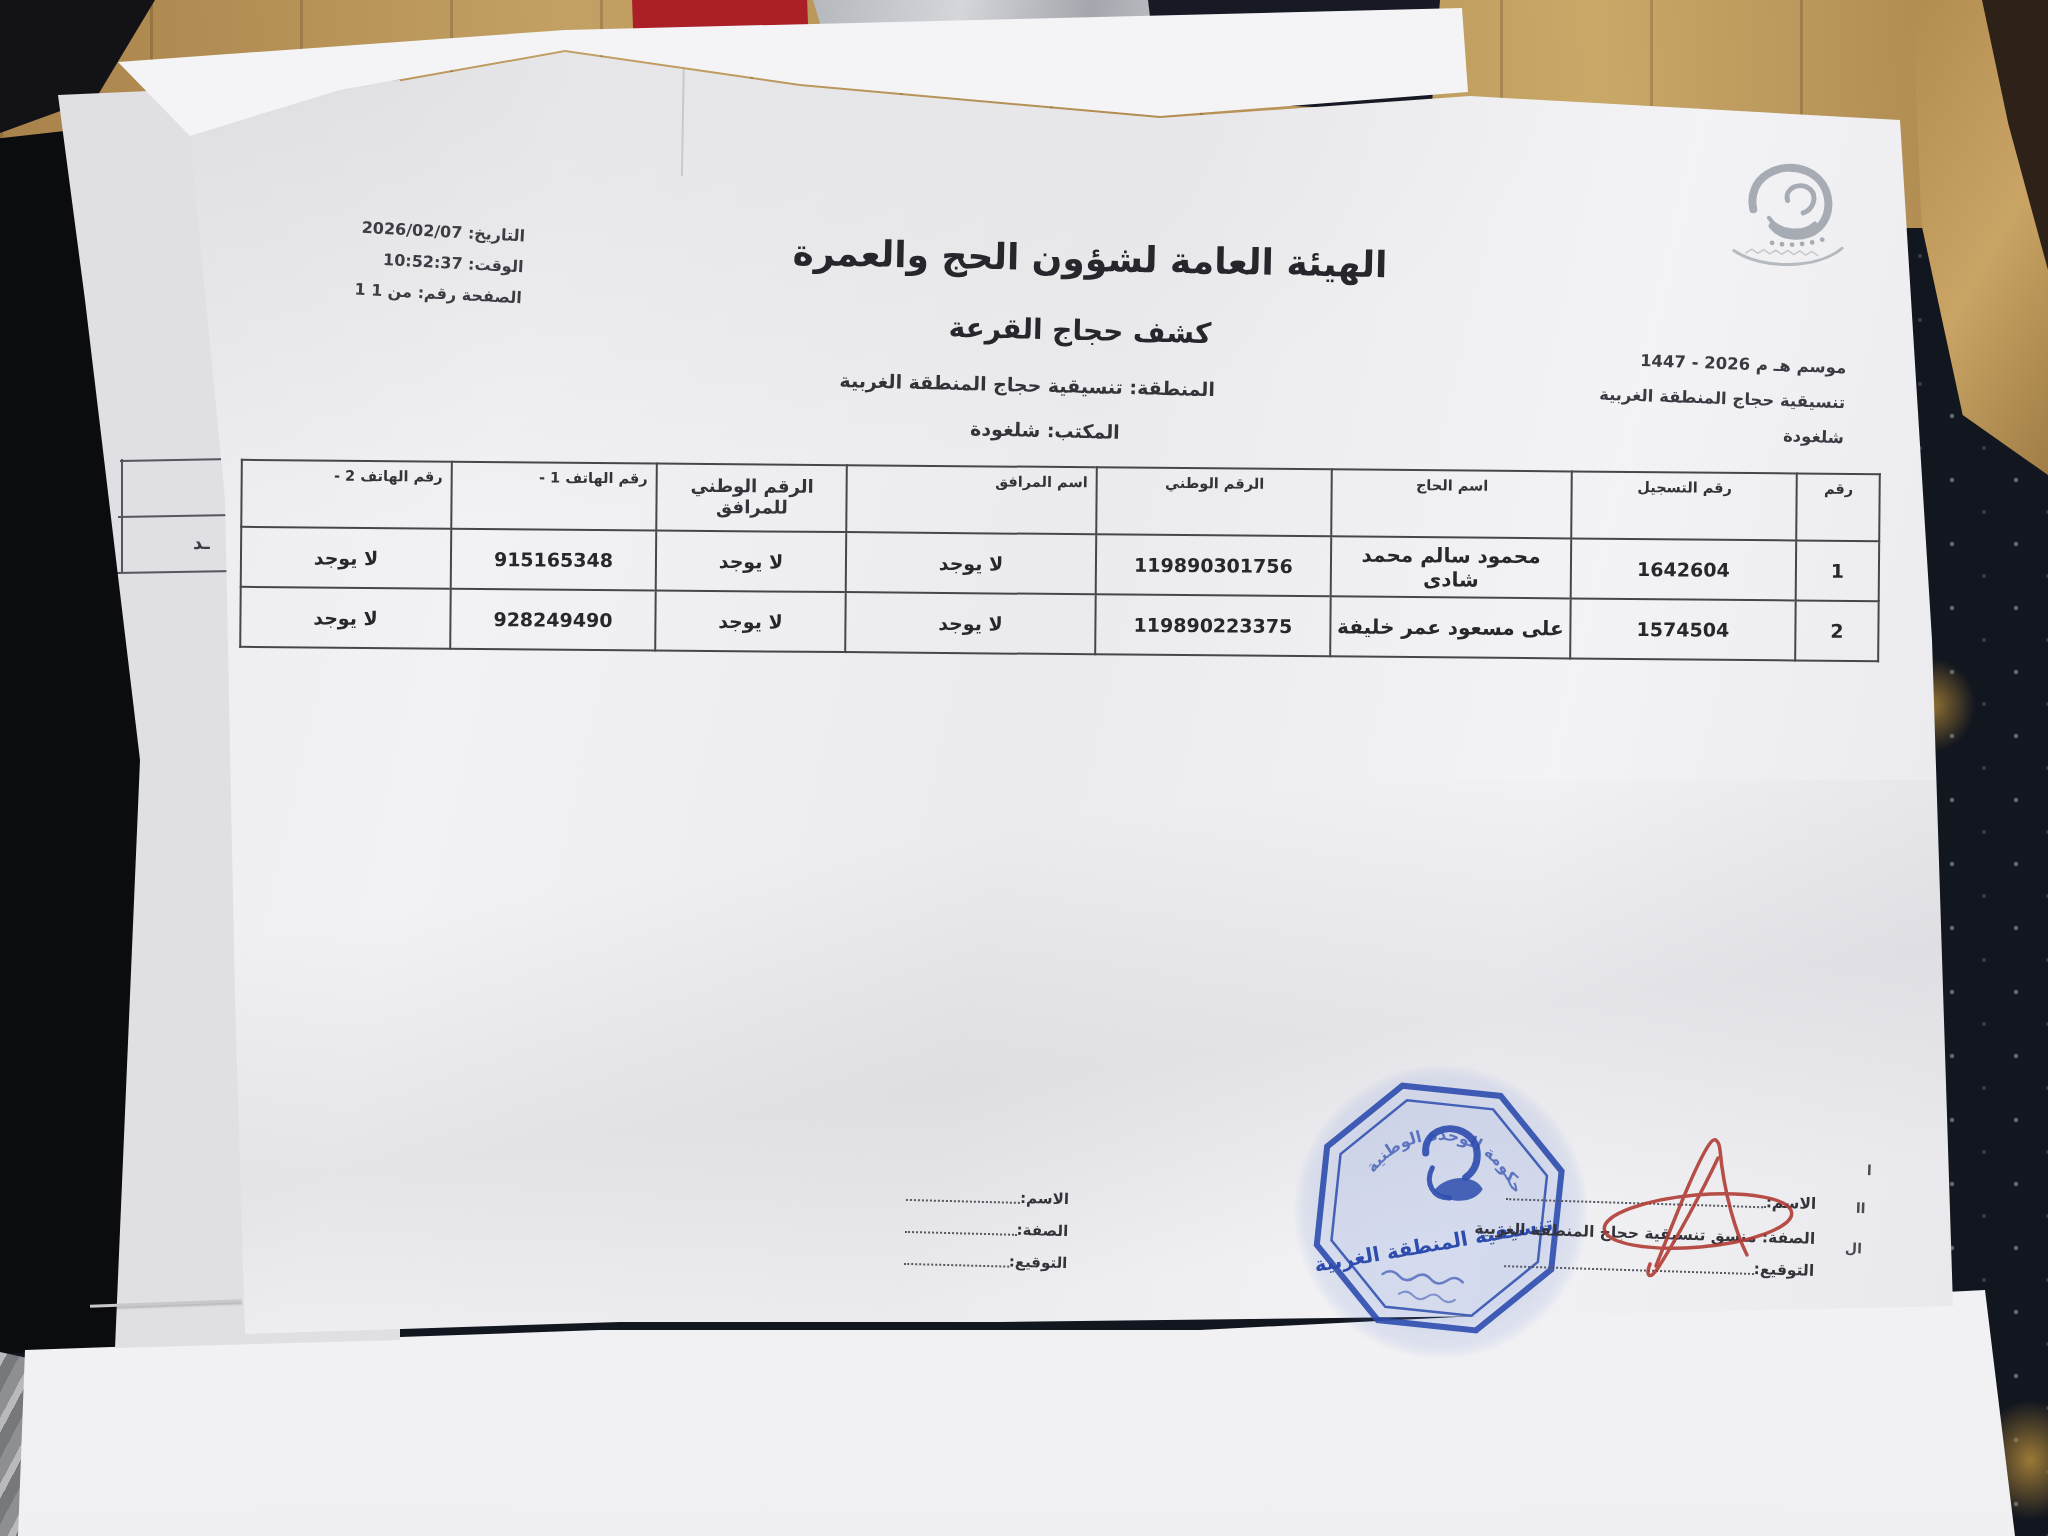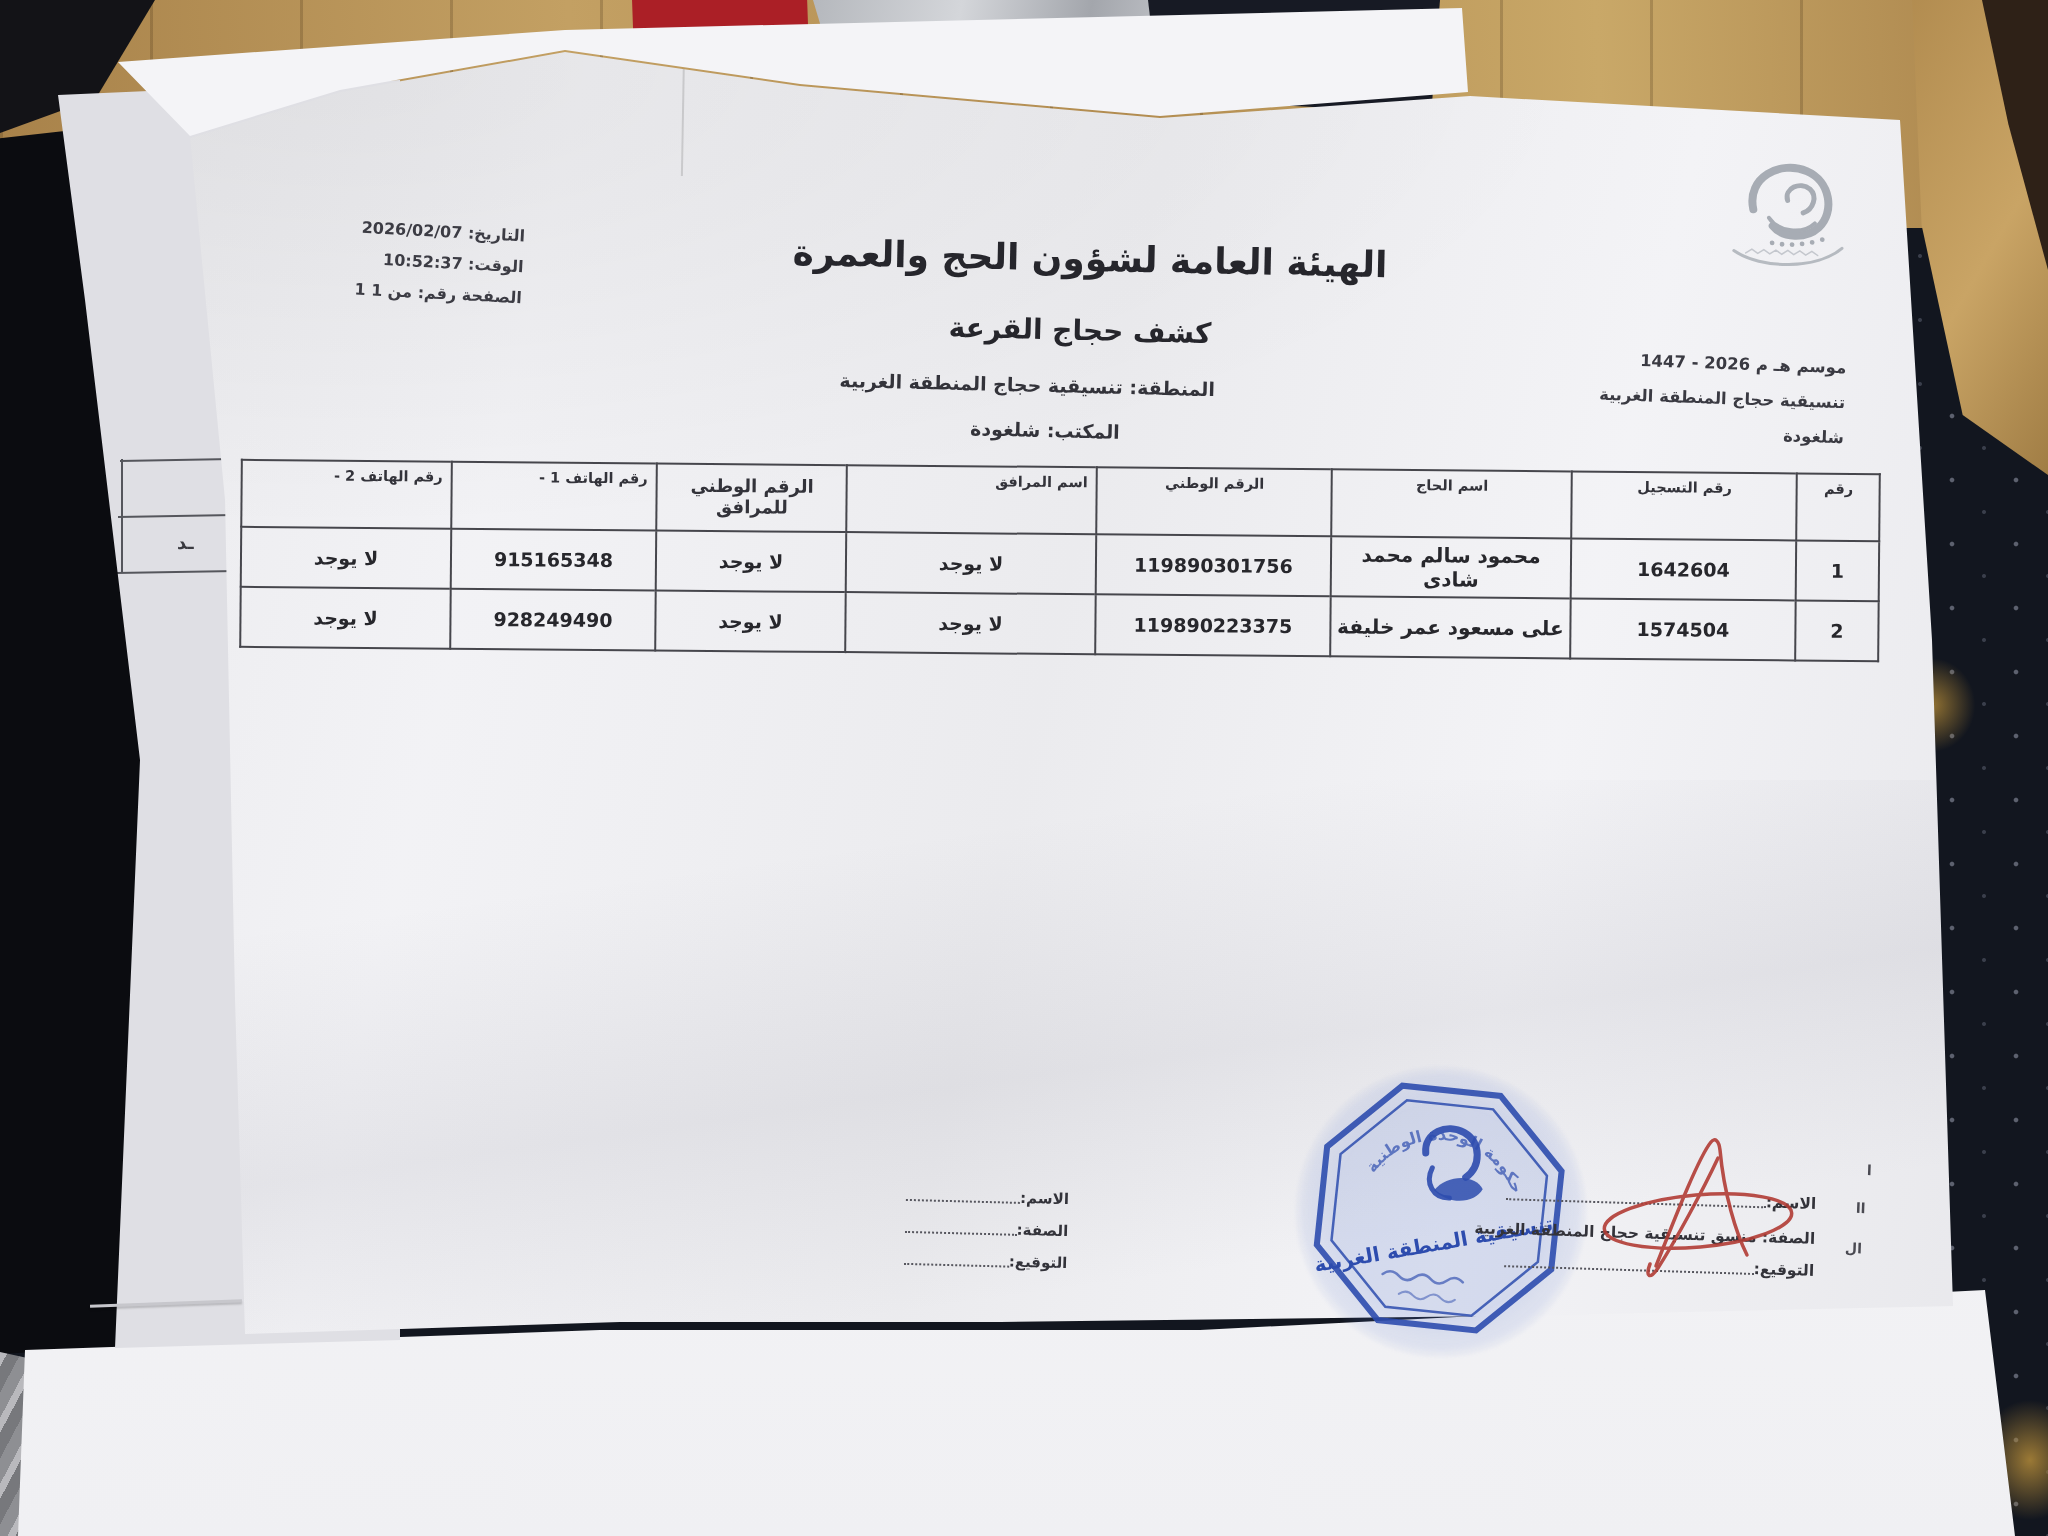--- a/index.html
+++ b/index.html
@@ -130,21 +130,21 @@
   <div class="abs gold g3"></div>
   <div class="abs black-left"></div>
   <div class="abs fabric-bl"></div>
 
   <div class="abs sheet bottom-sheet"></div>
   <div class="abs sheet under-sheet">
     <div class="abs frag-line" style="left:120px;top:459px;width:112px;height:2px;transform:rotate(-1deg);"></div>
     <div class="abs frag-line" style="left:118px;top:515px;width:116px;height:2px;transform:rotate(-1deg);"></div>
     <div class="abs frag-line" style="left:116px;top:571px;width:120px;height:2px;transform:rotate(-1deg);"></div>
     <div class="abs frag-line" style="left:121px;top:459px;width:2px;height:114px;"></div>
-    <div class="abs frag-text" style="left:177px;top:532px;">ـد</div>
+    <div class="abs frag-text" style="left:193px;top:532px;">ـد</div>
   </div>
   <div class="abs sheet back-top"></div>
   <div class="abs sheet main-sheet">
     <div class="abs shade1"></div>
     <div class="abs shade2"></div>
     <div class="abs crease"></div>
   </div>
   <div class="abs stack-line"></div>
 
   <div class="doc-text date-block">

